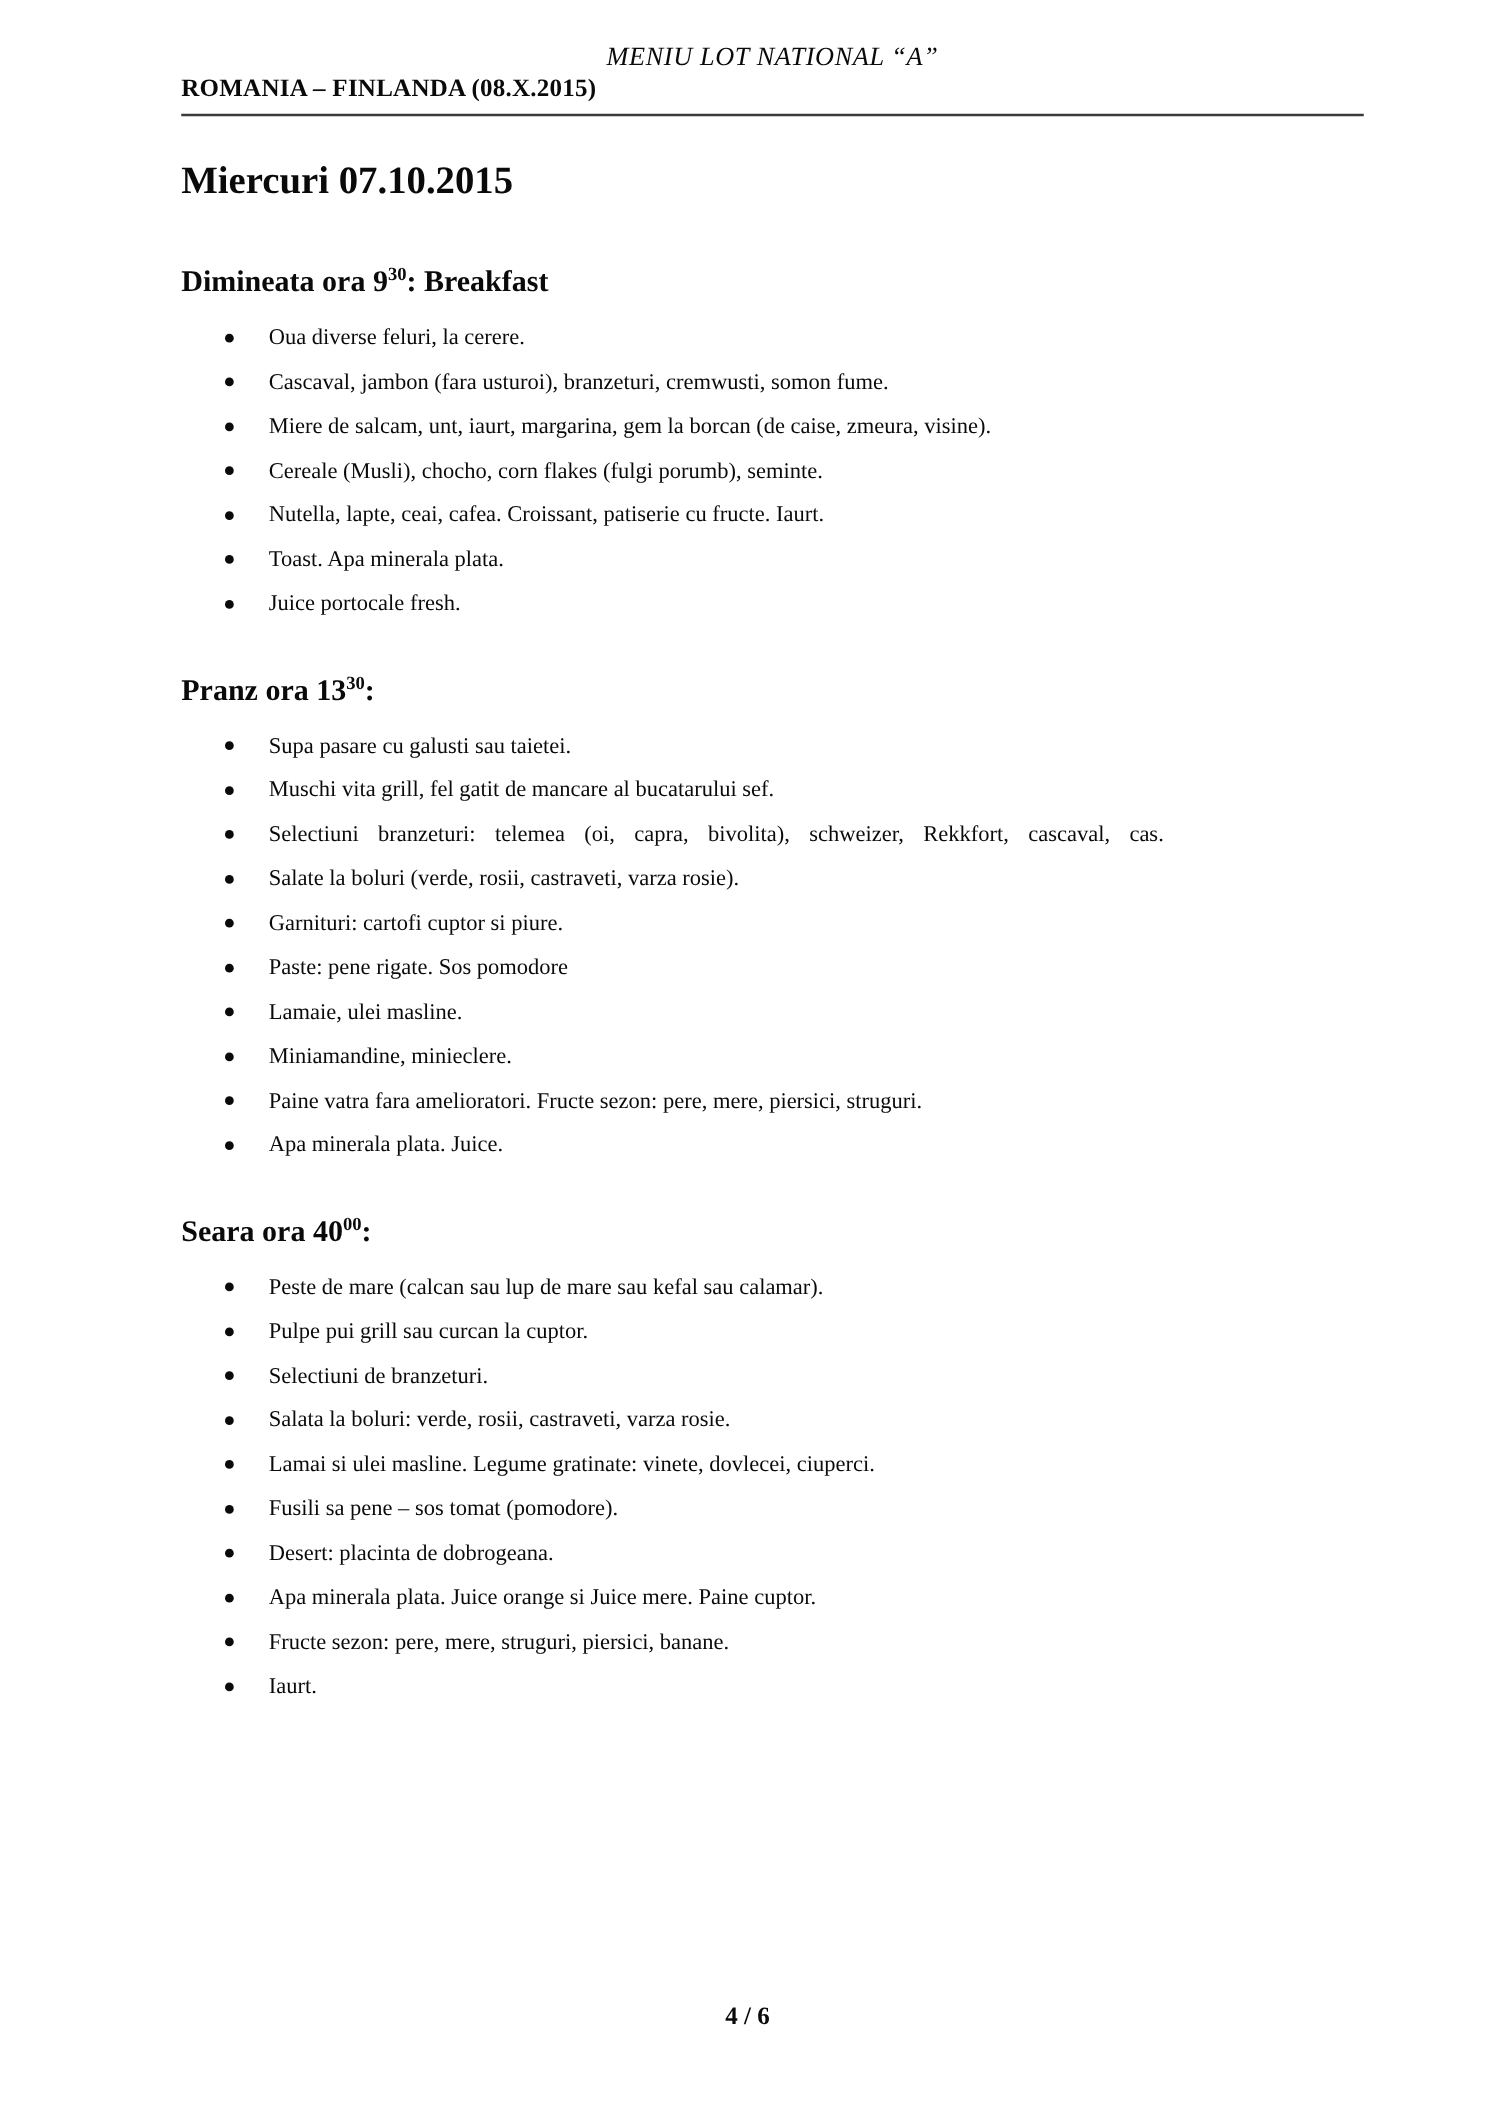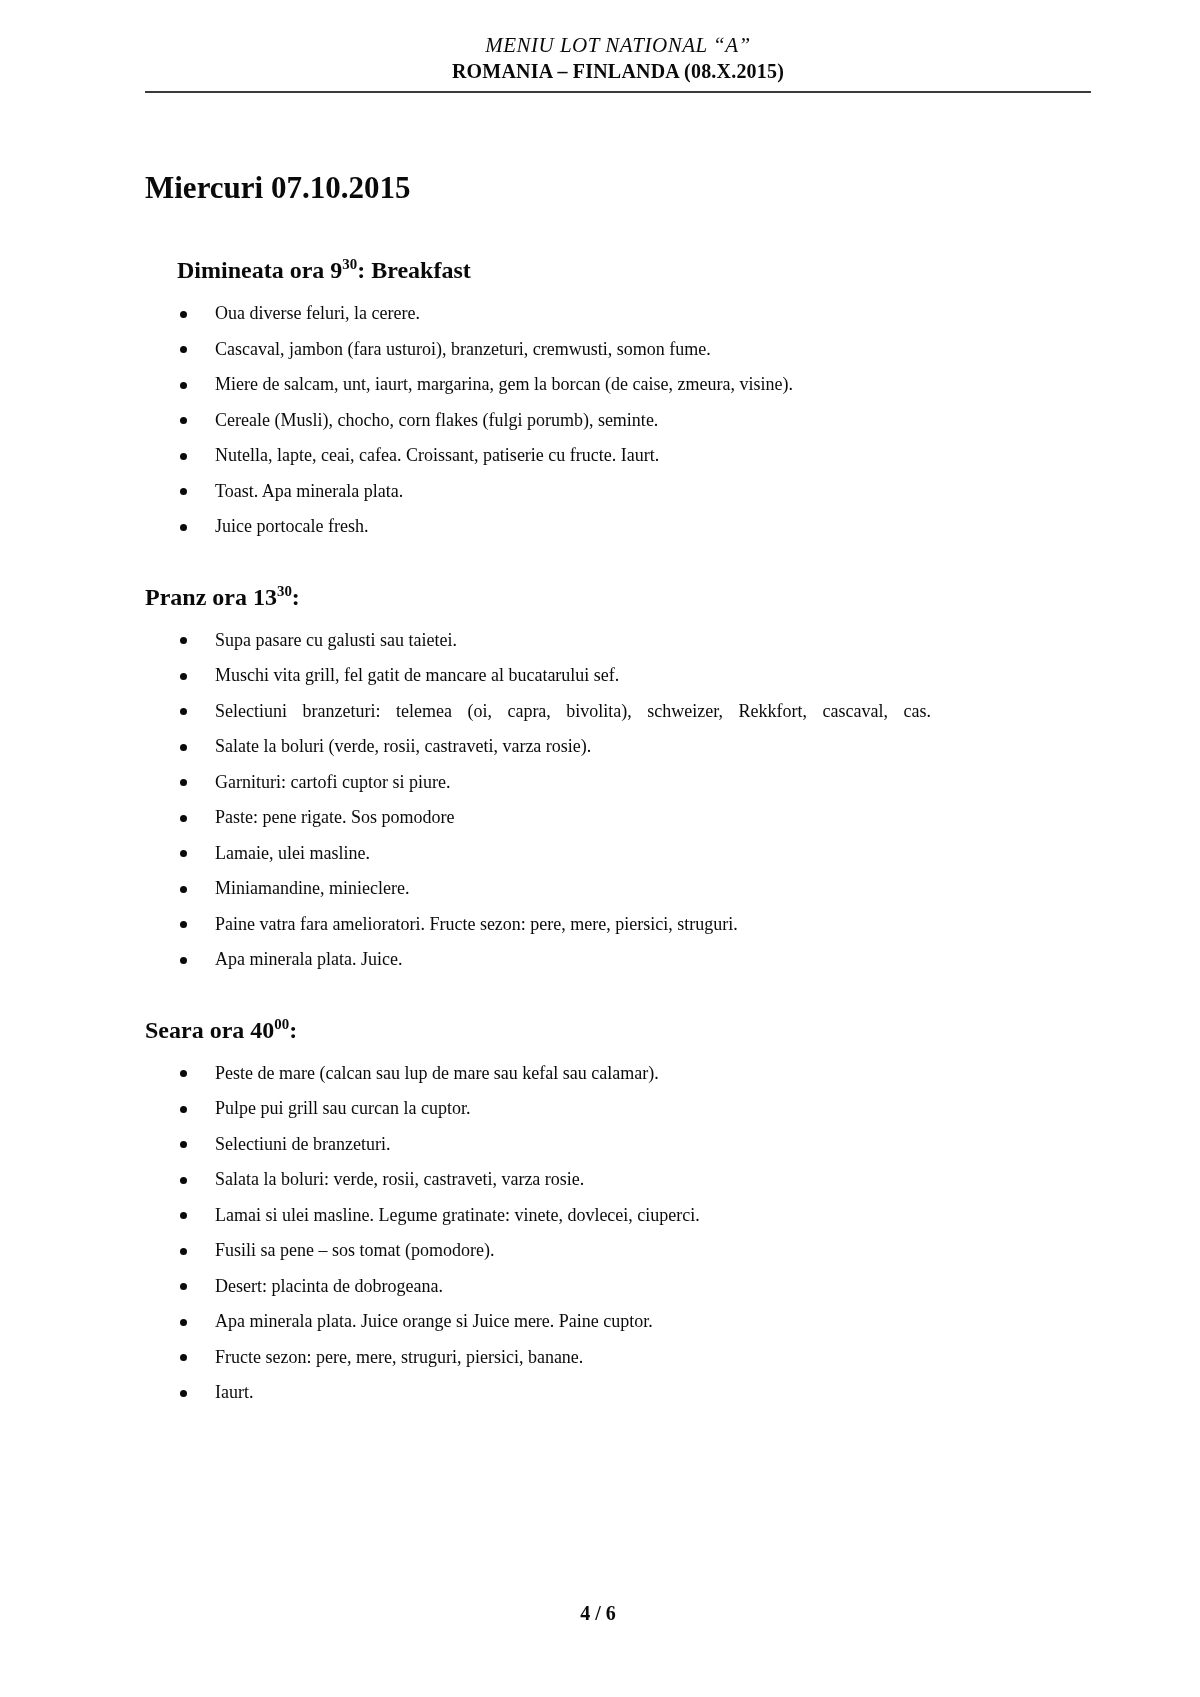--- a/index.html
+++ b/index.html
@@ -21,46 +21,46 @@
   }
   
   .h-line1 {
     text-align: center;
     font-style: italic;
     font-size: 21px;
     line-height: 26px;
     letter-spacing: 0.5px;
   }
   .h-line2 {
-    text-align: center;
+    text-align: left;
     font-weight: bold;
     font-size: 20px;
     line-height: 27px;
     letter-spacing: 0.2px;
   }
   .h-rule {
     border: none;
     border-bottom: 2px solid #3a3a3a;
     margin: 6px 0 0 0;
     height: 0;
   }
   
   h1.doc-title {
     font-size: 31px;
     line-height: 37px;
     font-weight: bold;
-    margin: 76px 0 0 0;
+    margin: 32px 0 0 0;
   }
   h2.sec-heading {
     font-size: 24px;
     line-height: 28px;
     font-weight: bold;
     margin: 38px 0 0 0;
   }
-  section.first h2.sec-heading { margin-top: 50px; margin-left: 32px; }
+  section.first h2.sec-heading { margin-top: 50px; }
   h2.sec-heading sup {
     font-size: 62%;
     line-height: 0;
     vertical-align: super;
   }
   ul.menu-list {
     list-style: none;
     margin: 12px 0 0 0;
     padding: 0;
   }

